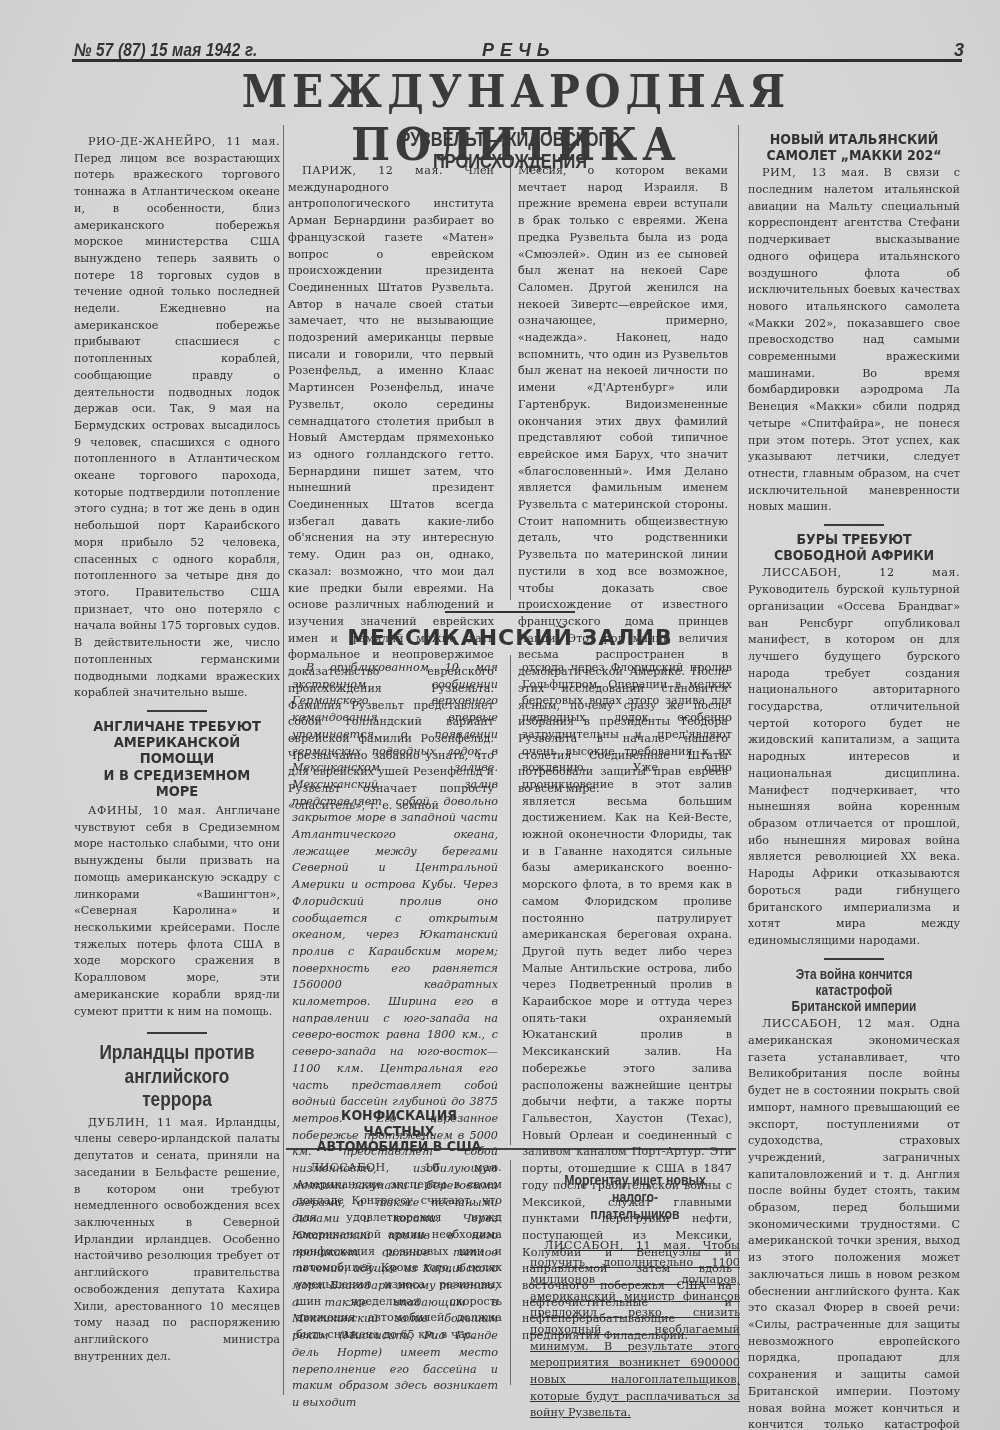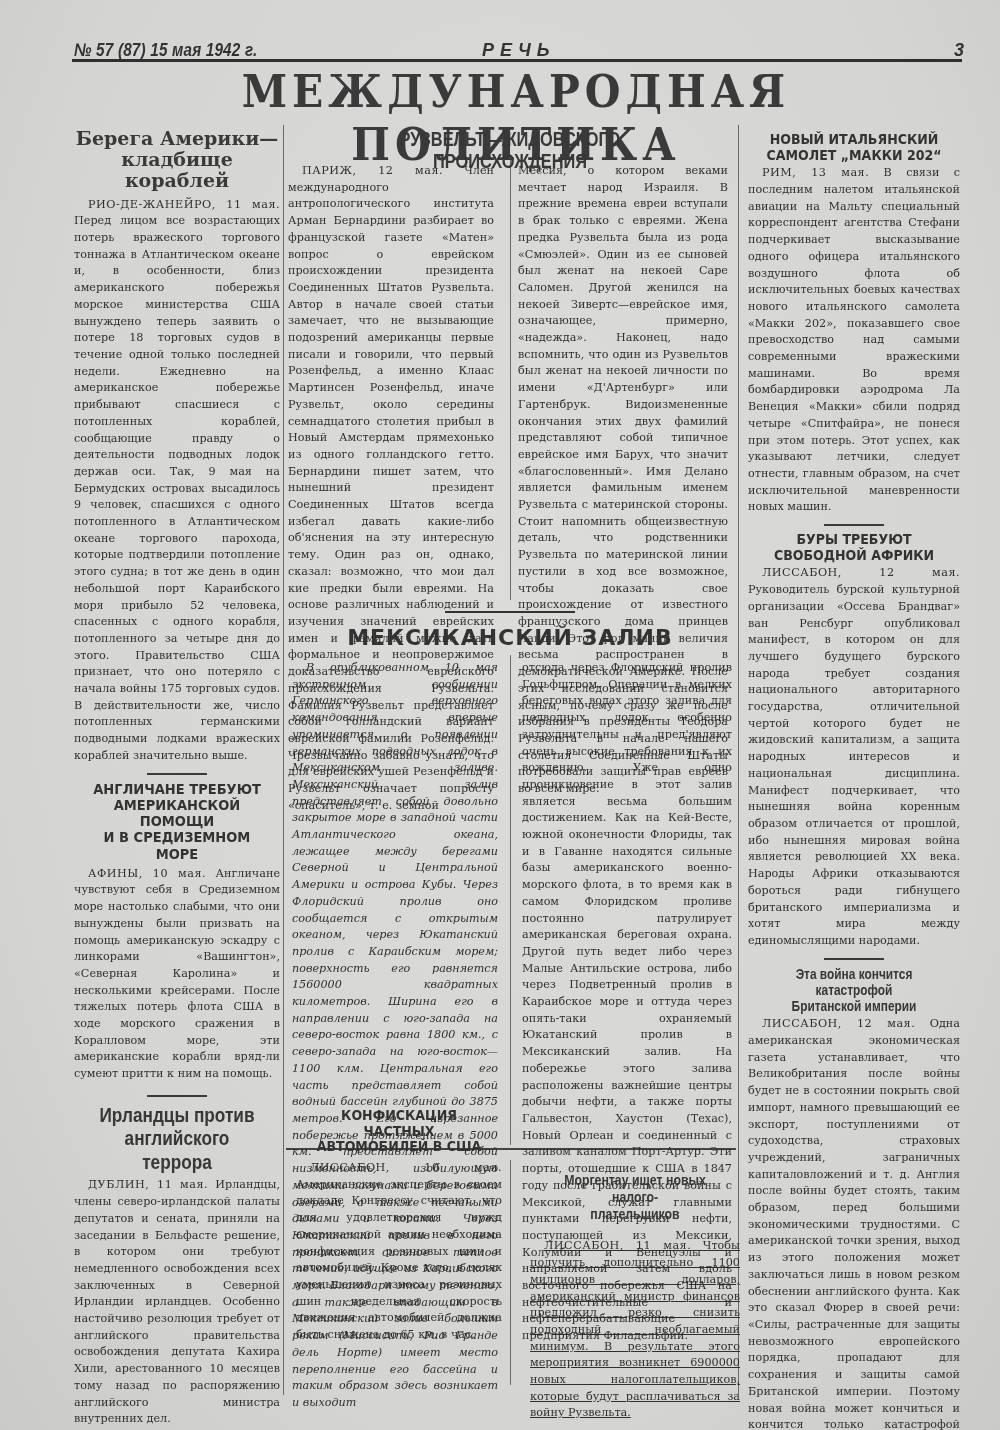--- a/index.html
+++ b/index.html
@@ -52,24 +52,20 @@
 
   <div class="vrule" style="left:283px; top:125px; height:1270px;"></div>
   <div class="vrule" style="left:738px; top:125px; height:1270px;"></div>
   <div class="vrule" style="left:510px; top:160px; height:440px;"></div>
   <div class="vrule" style="left:510px; top:655px; height:490px;"></div>
   <div class="vrule" style="left:510px; top:1160px; height:225px;"></div>
   <div class="hrule" style="left:286px; top:1148px; width:450px; background:#444; height:2px;"></div>
 
   <div class="col" style="left:74px; top:128px; width:206px;">
     <article>
-      <h2 class="h-serif" style="font-size:19px;">
-        <span>Берега Америки—</span><br>
-        <span>кладбище кораблей</span>
-      </h2>
       <p style="margin-top:6px;"><span class="dateline">РИО-ДЕ-ЖАНЕЙРО, 11 мая.</span> <span>Перед лицом все возрастающих потерь вражеского торгового тоннажа в Атлантическом океане и, в особенности, близ американского побережья морское министерства США вынуждено теперь заявить о потере 18 торговых судов в течение одной только последней недели. Ежедневно на американское побережье прибывают спасшиеся с потопленных кораблей, сообщающие правду о деятельности подводных лодок держав оси. Так, 9 мая на Бермудских островах высадилось 9 человек, спасшихся с одного потопленного в Атлантическом океане торгового парохода, которые подтвердили потопление этого судна; в тот же день в один небольшой порт Караибского моря прибыло 52 человека, спасенных с одного корабля, потопленного за четыре дня до этого. Правительство США признает, что оно потеряло с начала войны 175 торговых судов. В действительности же, число потопленных германскими подводными лодками вражеских кораблей значительно выше.</span></p>
     </article>
     <div class="divider" style="margin-top:8px;"></div>
     <article>
       <h2 class="h-sans" style="font-size:14.5px;">
         <span>АНГЛИЧАНЕ ТРЕБУЮТ</span><br>
         <span>АМЕРИКАНСКОЙ ПОМОЩИ</span><br>
         <span>И В СРЕДИЗЕМНОМ МОРЕ</span>
       </h2>
       <p style="margin-top:4px;"><span class="dateline">АФИНЫ, 10 мая.</span> <span>Англичане чувствуют себя в Средиземном море настолько слабыми, что они вынуждены были призвать на помощь американскую эскадру с линкорами «Вашингтон», «Северная Каролина» и несколькими крейсерами. После тяжелых потерь флота США в ходе морского сражения в Коралловом море, эти американские корабли вряд-ли сумеют притти к ним на помощь.</span></p>

